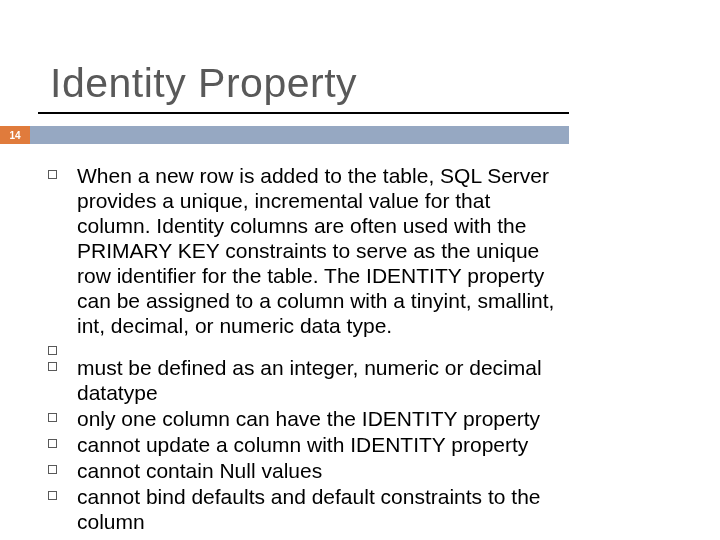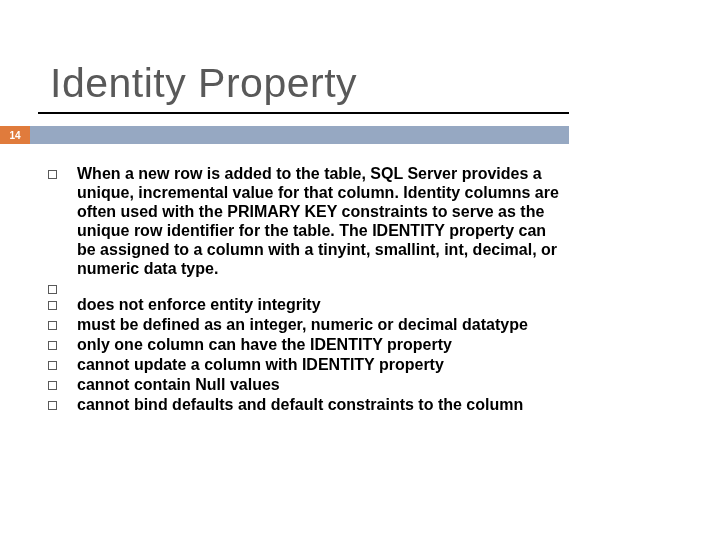--- a/index.html
+++ b/index.html
@@ -70,24 +70,23 @@
   .bullet {
     width: 9px;
     height: 9px;
     border: 1px solid #595959;
     flex: 0 0 auto;
     margin-top: 6px;
     margin-right: 20px;
     box-sizing: border-box;
   }
   .text {
-    font-size: 16px;
+    font-size: 21px;
     line-height: 1.19;
     color: #000;
-    font-weight: bold;
   }
   .footer-rule {
     position: absolute;
     left: 38px;
     right: 40px;
     bottom: 28px;
     height: 2px;
     background: #000;
   }
 </style>
@@ -105,24 +104,20 @@
   <div class="content">
     <div class="item">
       <div class="bullet"></div>
       <div class="text">When a new row is added to the table, SQL Server provides a unique, incremental value for that column. Identity columns are often used with the PRIMARY KEY constraints to serve as the unique row identifier for the table. The IDENTITY property can be assigned to a column with a tinyint, smallint, int, decimal, or numeric data type.</div>
     </div>
     <div class="item">
       <div class="bullet"></div>
     </div>
     <div class="item">
       <div class="bullet"></div>
-      <div class="text">does not enforce entity integrity</div>
-    </div>
-    <div class="item">
-      <div class="bullet"></div>
       <div class="text">must be defined as an integer, numeric or decimal datatype</div>
     </div>
     <div class="item">
       <div class="bullet"></div>
       <div class="text">only one column can have the IDENTITY property</div>
     </div>
     <div class="item">
       <div class="bullet"></div>
       <div class="text">cannot update a column with IDENTITY property</div>
     </div>

